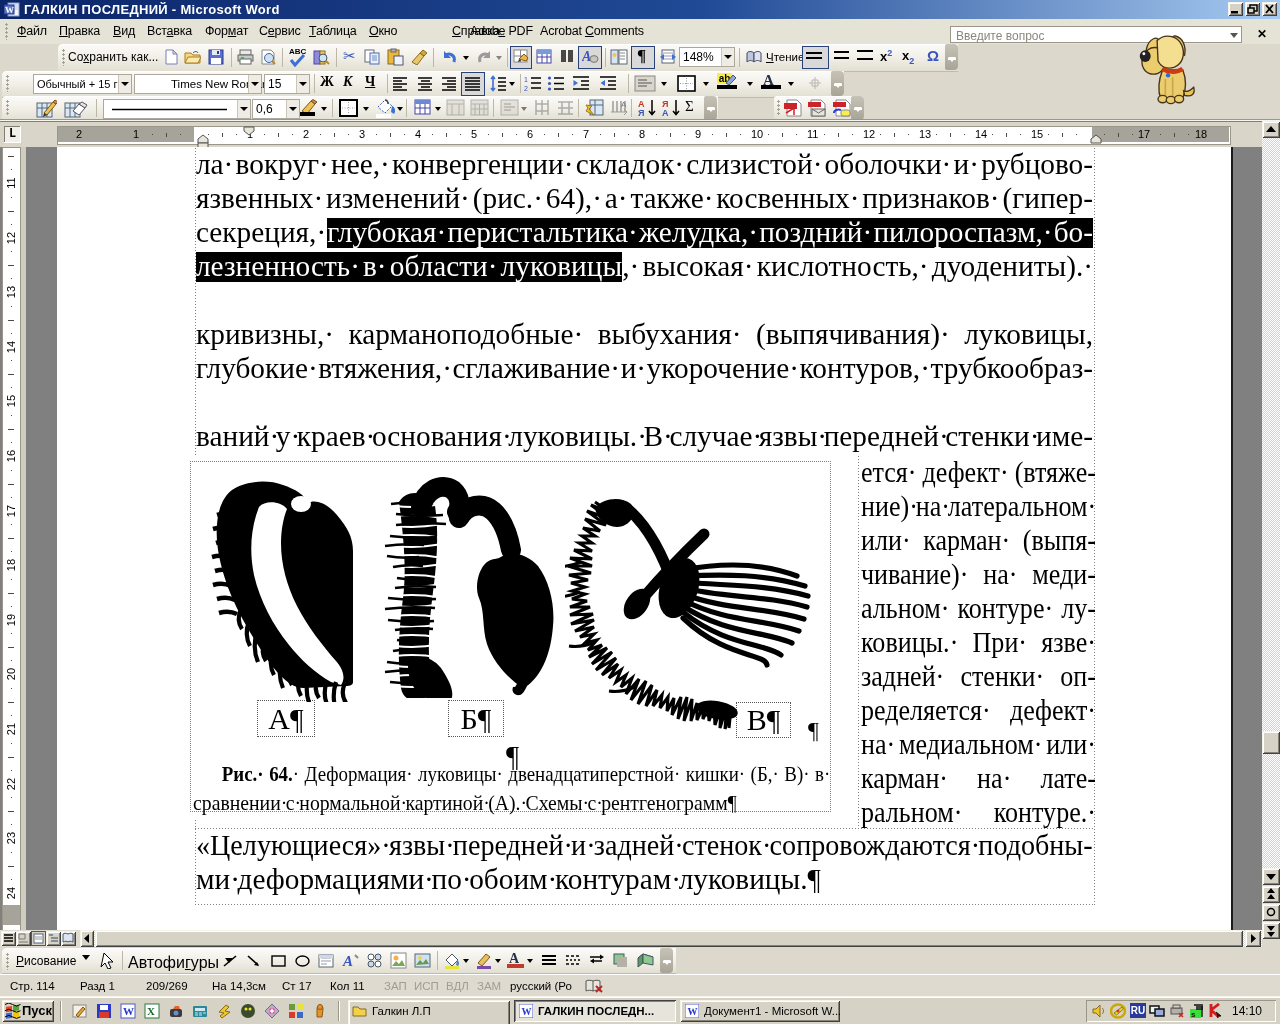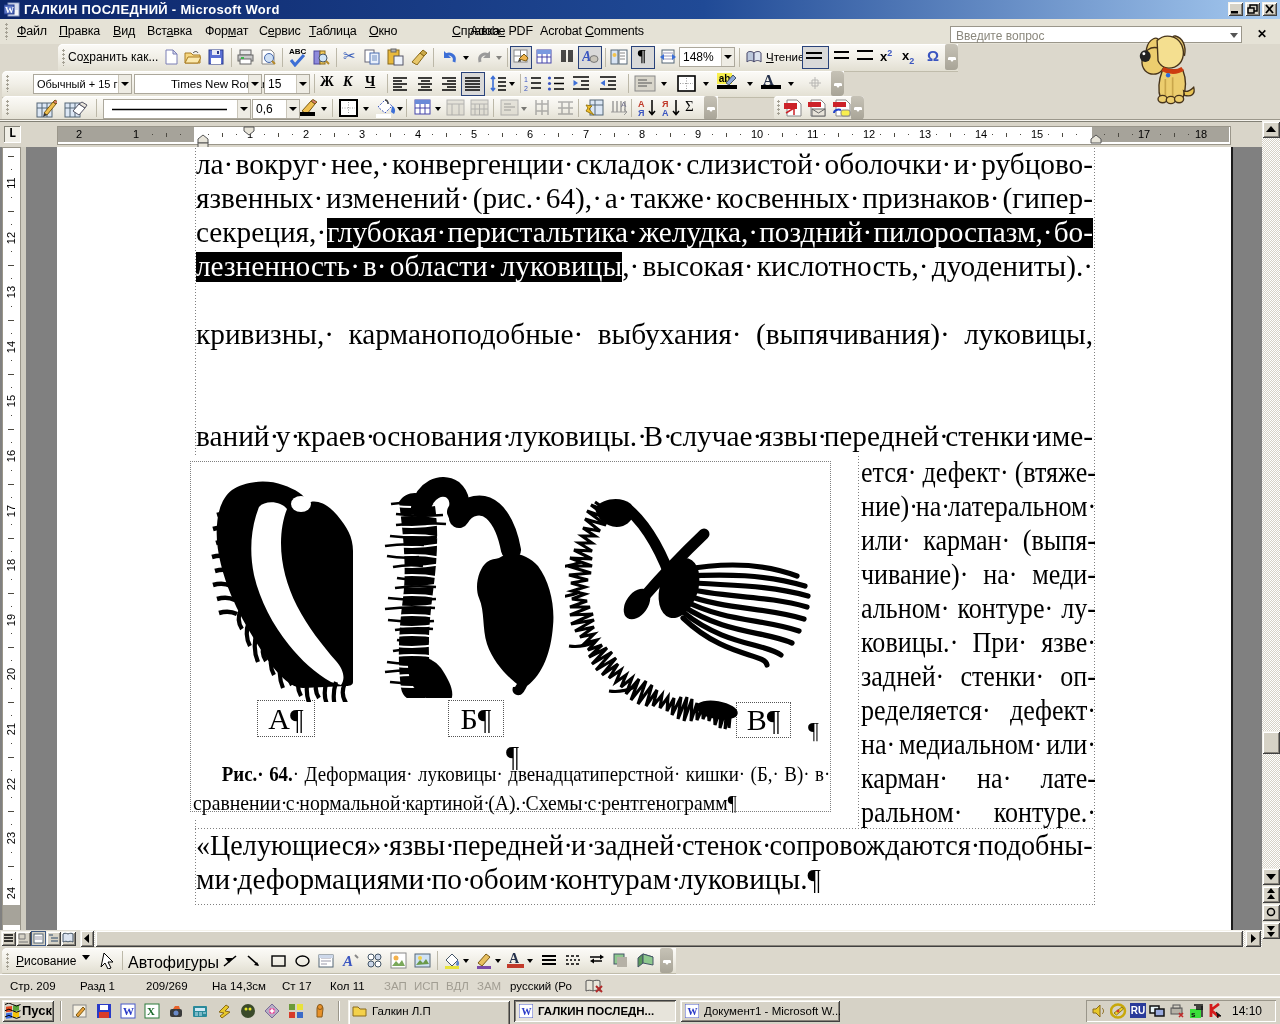--- a/index.html
+++ b/index.html
@@ -535,20 +535,21 @@
     <div class="abs dotted-v" style="left:195px;top:673px;height:84px;"></div>
     <div class="abs dotted-v" style="left:1094px;top:1px;height:757px;"></div>
     <div class="abs dotted-v" style="left:858px;top:309px;height:374px;"></div>
     <div class="abs dotted-h" style="left:195px;top:757px;width:900px;"></div>
     <div class="abs dotted-h" style="left:195px;top:681px;width:900px;"></div>
     <div class="abs ln" style="left:196px;top:0px;width:897px;word-spacing:-9.7px;">ла· вокруг· нее,· конвергенции· складок· слизистой· оболочки· и· рубцово-</div>
     <div class="abs ln" style="left:196px;top:34px;width:897px;word-spacing:-9.7px;">язвенных· изменений· (рис.· 64),· а· также· косвенных· признаков· (гипер-</div>
     <div class="abs ln" style="left:196px;top:68px;width:897px;word-spacing:-9.7px;">секреция,· <span class="hl">глубокая· перистальтика· желудка,· поздний· пилороспазм,· бо-</span></div>
     <div class="abs ln" style="left:196px;top:102px;width:897px;word-spacing:-9.7px;"><span class="hl">лезненность· в· области· луковицы</span>,· высокая· кислотность,· дуодениты).·</div>
     <div class="abs ln" style="left:196px;top:170px;width:897px;word-spacing:-9.7px;">кривизны,· карманоподобные· выбухания· (выпячивания)· луковицы,</div>
+    <div class="abs ln" style="left:196px;top:204px;width:897px;word-spacing:-9.7px;">глубокие· втяжения,· сглаживание· и· укорочение· контуров,· трубкообраз-</div>
     <div class="abs ln" style="left:196px;top:272px;width:897px;word-spacing:-10.82px;">ваний· у· краев· основания· луковицы.· В· случае· язвы· передней· стенки· име-</div>
     <div class="abs ln" style="left:861px;top:308px;width:264px;word-spacing:-9.7px;transform:scaleX(0.89);">ется· дефект· (втяже-</div>
     <div class="abs ln" style="left:861px;top:342px;width:264px;word-spacing:-9.7px;transform:scaleX(0.89);">ние)· на· латеральном·</div>
     <div class="abs ln" style="left:861px;top:376px;width:264px;word-spacing:-9.7px;transform:scaleX(0.89);">или· карман· (выпя-</div>
     <div class="abs ln" style="left:861px;top:410px;width:264px;word-spacing:-9.7px;transform:scaleX(0.89);">чивание)· на· меди-</div>
     <div class="abs ln" style="left:861px;top:444px;width:264px;word-spacing:-9.7px;transform:scaleX(0.89);">альном· контуре· лу-</div>
     <div class="abs ln" style="left:861px;top:478px;width:264px;word-spacing:-9.7px;transform:scaleX(0.89);">ковицы.· При· язве·</div>
     <div class="abs ln" style="left:861px;top:512px;width:264px;word-spacing:-9.7px;transform:scaleX(0.89);">задней· стенки· оп-</div>
     <div class="abs ln" style="left:861px;top:546px;width:264px;word-spacing:-9.7px;transform:scaleX(0.89);">ределяется· дефект·</div>
     <div class="abs ln" style="left:861px;top:580px;width:264px;word-spacing:-9.7px;transform:scaleX(0.89);">на· медиальном· или·</div>
@@ -842,21 +843,21 @@
         <rect x="5" y="5" width="10" height="10" fill="#b5b1a6"></rect>
       </svg>
     <svg class="abs" style="left:636px;top:5px;" width="19" height="17">
         <path d="M2 6l5-4 10 3-5 4z" fill="#cfe8cf" stroke="#456"></path>
         <path d="M2 6l5-4v9l-5 4z" fill="#5a9a5a" stroke="#456"></path>
         <path d="M7 2l10 3v8l-10-2z" fill="#8fc98f" stroke="#456"></path>
       </svg>
     <div class="abs tbend" style="left:660px;top:1px;height:25px;"></div>
   </div>
   <div id="statusbar" class="abs">
-    <span class="abs st" style="left:10px;">Стр. 209</span>
+    <span class="abs st" style="left:10px;">Стр. 114</span>
     <span class="abs st" style="left:80px;">Разд 1</span>
     <span class="abs st" style="left:146px;">209/269</span>
     <span class="abs st" style="left:212px;">На 14,3см</span>
     <span class="abs st" style="left:282px;">Ст 17</span>
     <span class="abs st" style="left:330px;">Кол 11</span>
     <span class="abs st stg" style="left:384px;">ЗАП</span>
     <span class="abs st stg" style="left:414px;">ИСП</span>
     <span class="abs st stg" style="left:446px;">ВДЛ</span>
     <span class="abs st stg" style="left:477px;">ЗАМ</span>
     <span class="abs st" style="left:510px;">русский (Ро</span>

